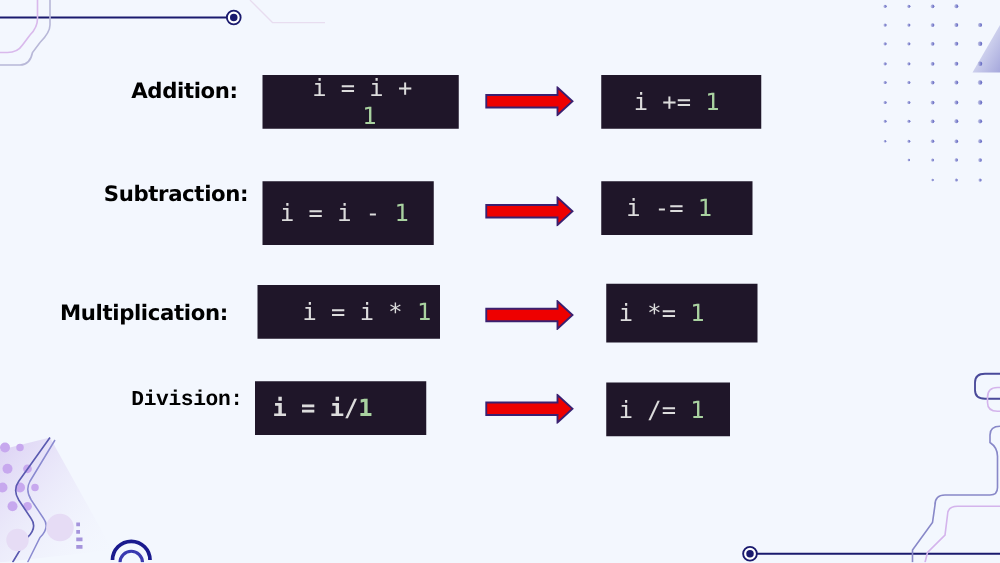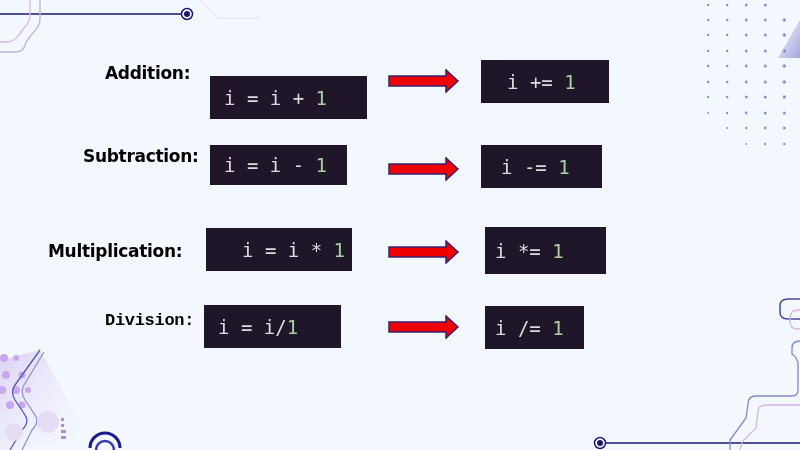--- a/index.html
+++ b/index.html
@@ -135,32 +135,32 @@
   <path d="M20 153 L220 153" stroke="#1a1a6e" stroke-width="1.5" fill="none"></path>
   <circle cx="20" cy="153" r="5.5" fill="#fff" stroke="#1a1a6e" stroke-width="1.5"></circle>
   <circle cx="20" cy="153" r="3" fill="#1a1a6e"></circle>
   <path d="M220 9 L208 9 Q200 9 200 16 L200 22 Q200 29 208 29 L220 29" stroke="#4a4a9a" stroke-width="1.5" fill="none"></path>
   <path d="M220 20 L218 20 Q210 20 210 28 L210 32 Q210 39 218 39 L220 39" stroke="#d4b4ec" stroke-width="1.3" fill="none"></path>
   <path d="M220 51 L220 51 Q212 51 212 58 L212 64 Q218 68 218 75 L218 100 Q218 106 212 106 L176 106 Q168 106 168 114 L166 128 L150 150 L150 160" stroke="#8888c8" stroke-width="1.3" fill="none"></path>
   <path d="M220 115 L186 115 Q178 115 178 122 L176 138 L162 152 L160 160" stroke="#d4b4ec" stroke-width="1.3" fill="none"></path>
 </svg>
 
 <div class="label" style="left:105px;top:63px;">Addition:</div>
-<div class="code" style="left:210px;top:76px;width:157px;height:43px;">
+<div class="code" style="left:210px;top:60px;width:157px;height:43px;flex-direction:column;">
   <span>i = i + </span><span class="num">1</span>
 </div>
 <svg class="arrow" style="left:388px;top:69px" width="72" height="24" viewBox="0 0 72 24">
   <polygon points="1,7 58,7 58,1 70,12 58,23 58,17 1,17" fill="#ee0000" stroke="#3a2070" stroke-width="1.5"></polygon>
 </svg>
 <div class="code" style="left:481px;top:60px;width:128px;height:43px;padding-left:26px;">
   <span>i += </span><span class="num">1</span>
 </div>
 
 <div class="label" style="left:83px;top:146px;">Subtraction:</div>
-<div class="code" style="left:210px;top:145px;width:137px;height:40px;">
+<div class="code" style="left:210px;top:145px;width:137px;height:51px;">
   <span>i = i - </span><span class="num">1</span>
 </div>
 <svg class="arrow" style="left:388px;top:157px" width="72" height="24" viewBox="0 0 72 24">
   <polygon points="1,7 58,7 58,1 70,12 58,23 58,17 1,17" fill="#ee0000" stroke="#3a2070" stroke-width="1.5"></polygon>
 </svg>
 <div class="code" style="left:481px;top:145px;width:121px;height:43px;padding-left:20px;">
   <span>i -= </span><span class="num">1</span>
 </div>
 
 <div class="label" style="left:48px;top:241px;">Multiplication:</div>
@@ -168,21 +168,21 @@
   <span>i = i * </span><span class="num">1</span>
 </div>
 <svg class="arrow" style="left:388px;top:240px" width="72" height="24" viewBox="0 0 72 24">
   <polygon points="1,7 58,7 58,1 70,12 58,23 58,17 1,17" fill="#ee0000" stroke="#3a2070" stroke-width="1.5"></polygon>
 </svg>
 <div class="code" style="left:485px;top:227px;width:121px;height:47px;padding-left:10px;">
   <span>i *= </span><span class="num">1</span>
 </div>
 
 <div class="label" style="left:105px;top:311px;font-family:Liberation Mono, monospace;">Division:</div>
-<div class="code" style="left:204px;top:305px;width:137px;height:43px;">
+<div class="code" style="left:204px;top:305px;width:137px;height:43px;font-weight:bold;">
   <span>i = i/</span><span class="num">1</span>
 </div>
 <svg class="arrow" style="left:388px;top:315px" width="72" height="24" viewBox="0 0 72 24">
   <polygon points="1,7 58,7 58,1 70,12 58,23 58,17 1,17" fill="#ee0000" stroke="#3a2070" stroke-width="1.5"></polygon>
 </svg>
 <div class="code" style="left:485px;top:306px;width:99px;height:43px;padding-left:10px;">
   <span>i /= </span><span class="num">1</span>
 </div>
 
 </body></html>

